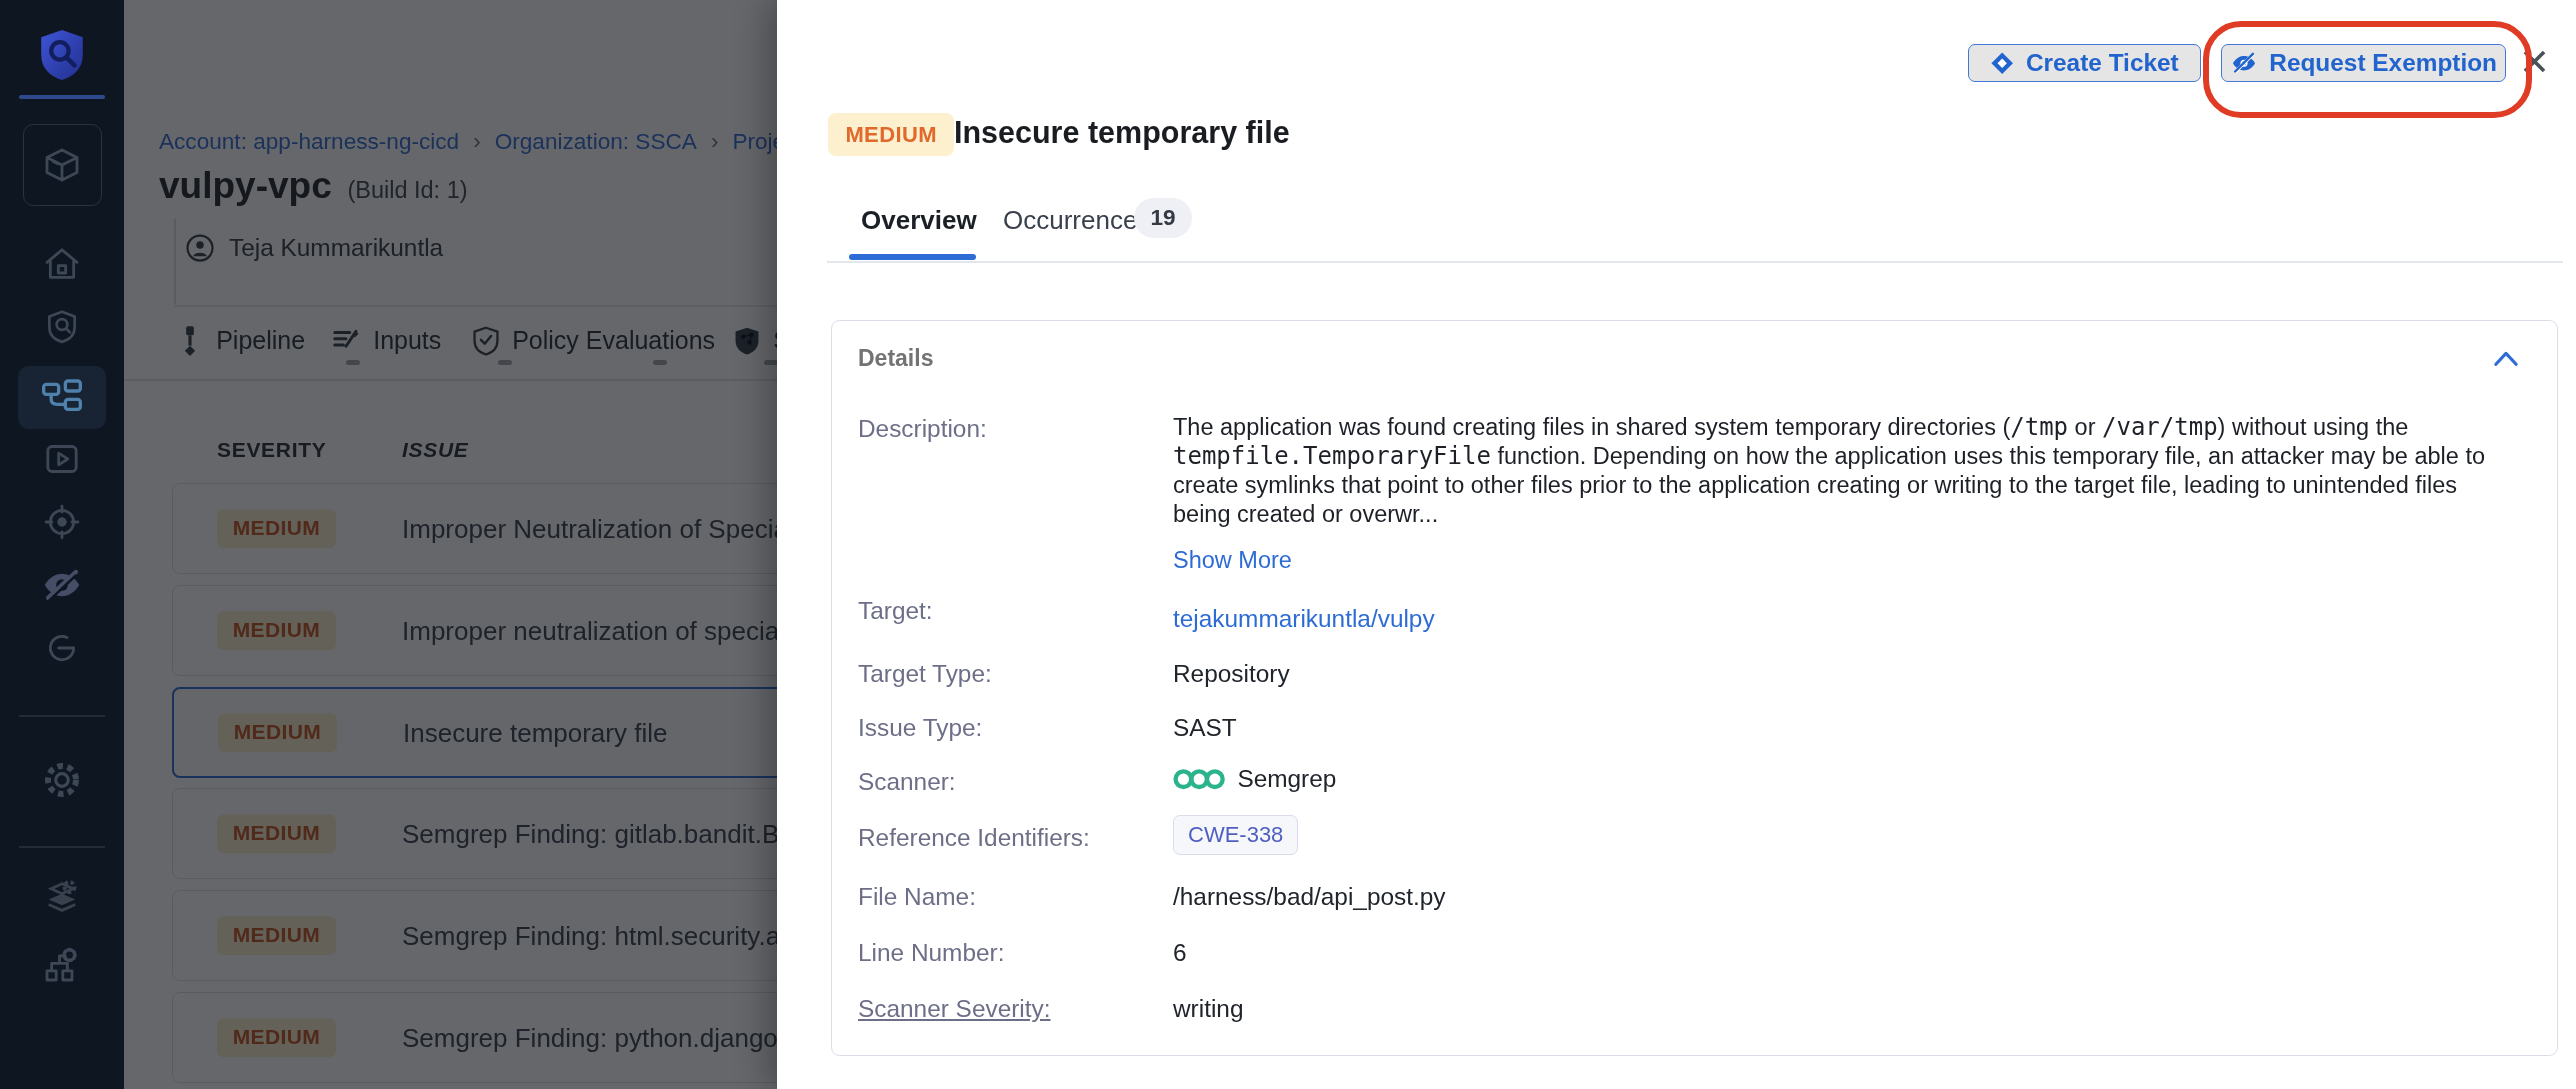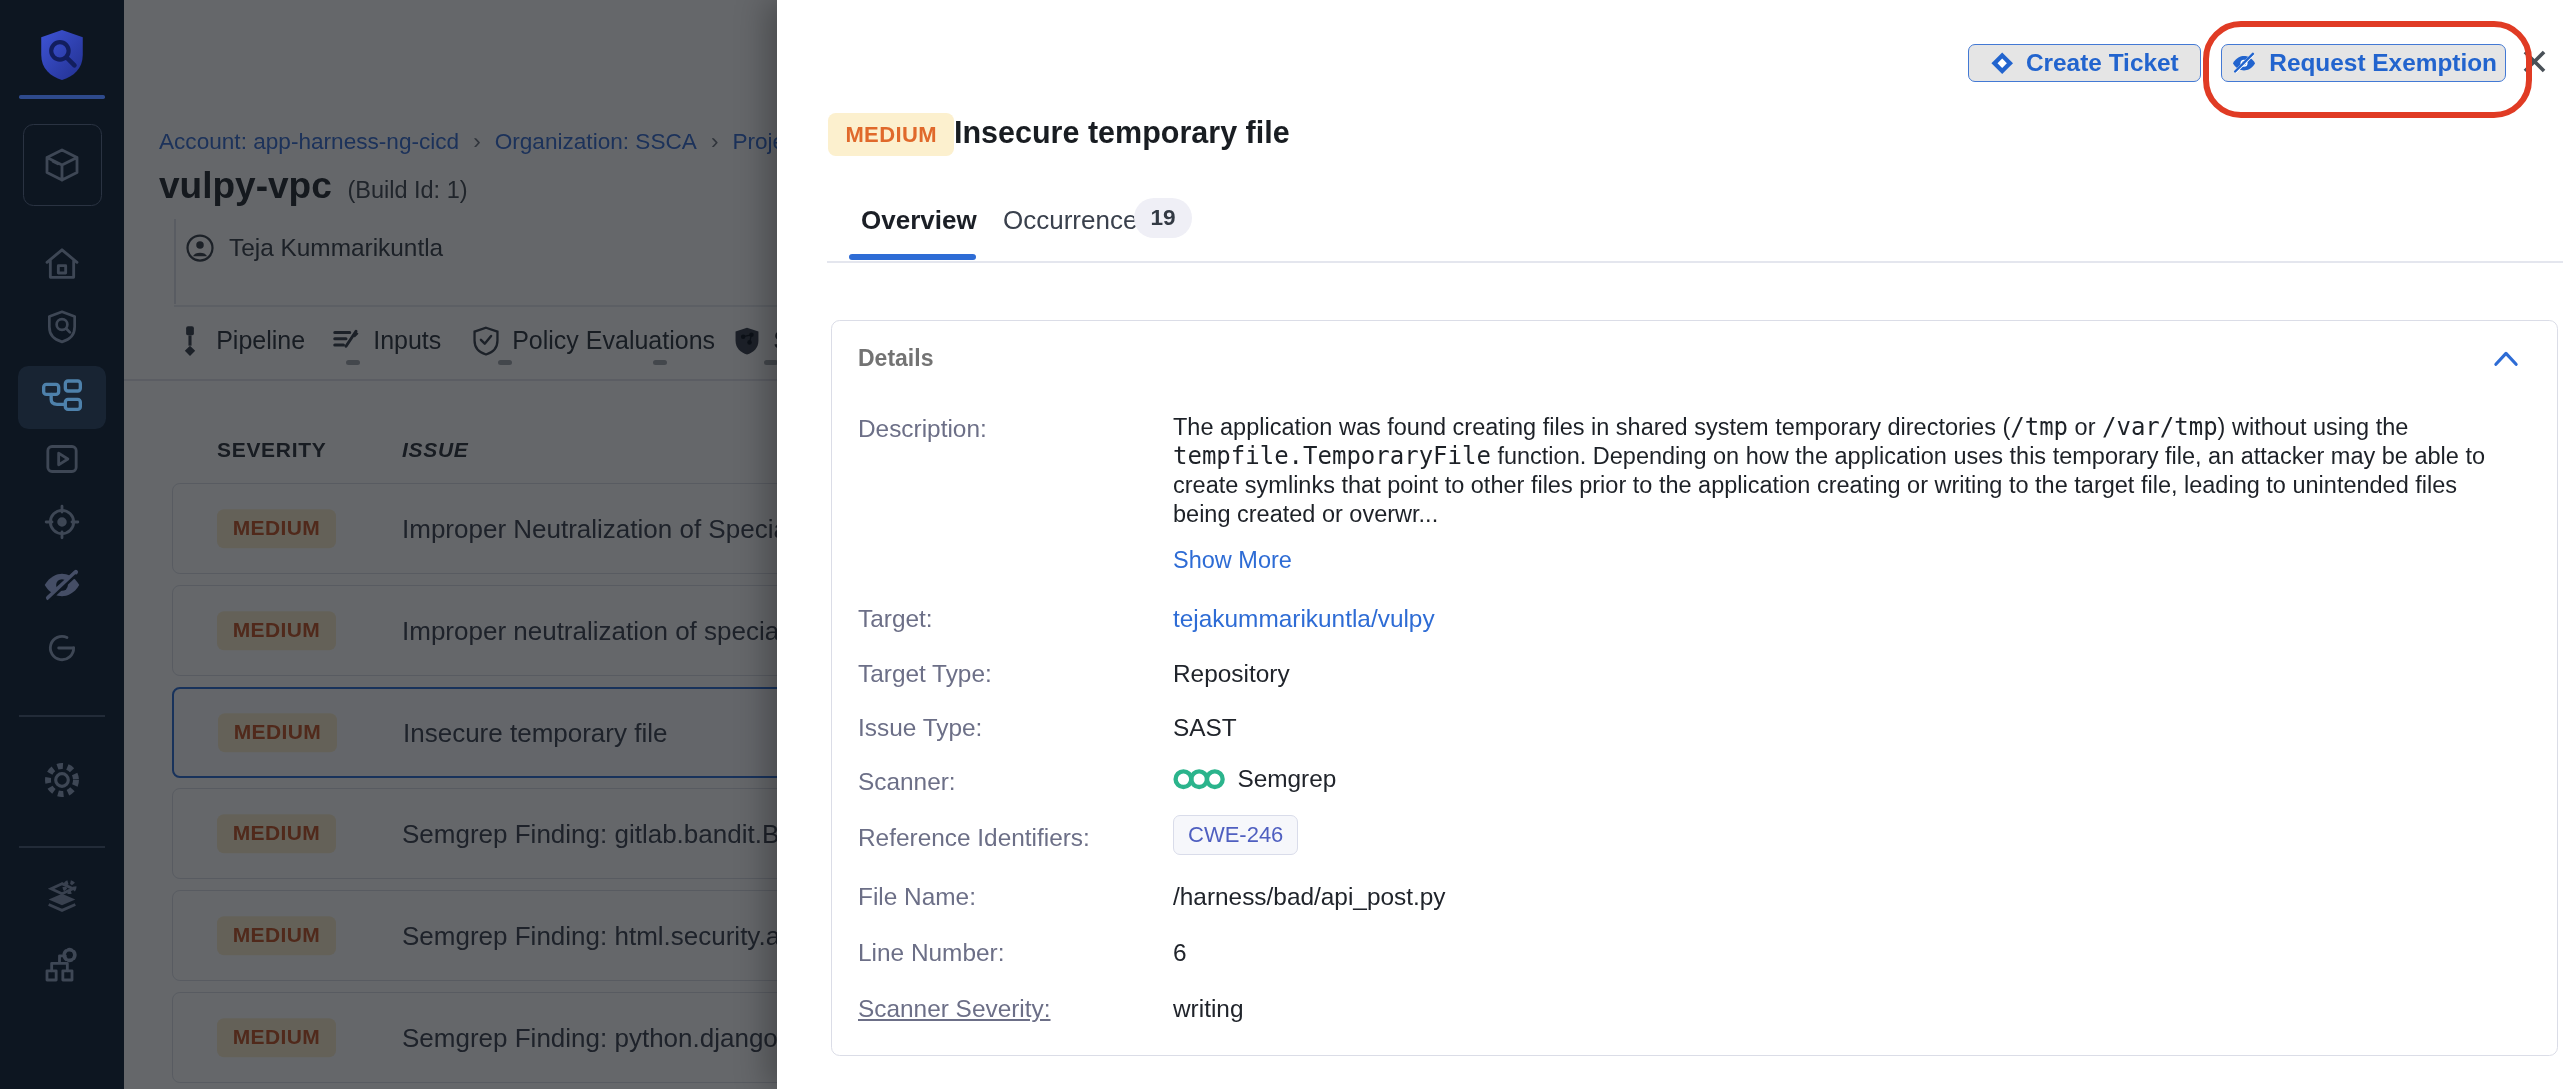--- a/index.html
+++ b/index.html
@@ -315,41 +315,41 @@
       <svg class="collapse-chevron" width="26" height="19" viewBox="0 0 18 12">
           <path d="M2 10 L9 2.5 L16 10" fill="none" stroke="#2E6CD5" stroke-width="2.2" stroke-linecap="round" stroke-linejoin="round"></path>
         </svg>
 
       <div class="dlabel" style="top:94px;">Description:</div>
       <div class="desc-block" style="white-space:normal;">
         <span>The application was found creating files in shared system temporary directories (</span><span class="code">/tmp</span><span> or </span><span class="code">/var/tmp</span><span>) without using the </span><span class="code">tempfile.TemporaryFile</span><span> function. Depending on how the application uses this temporary file, an attacker may be able to create symlinks that point to other files prior to the application creating or writing to the target file, leading to unintended files being created or overwr...</span>
       </div>
       <div class="show-more">Show More</div>
 
-      <div class="dlabel" style="top:284px;">Target:</div>
+      <div class="dlabel" style="top:276px;">Target:</div>
       <div class="dvalue link-val" style="top:284px;">tejakummarikuntla/vulpy</div>
 
       <div class="dlabel" style="top:339px;">Target Type:</div>
       <div class="dvalue" style="top:339px;">Repository</div>
 
       <div class="dlabel" style="top:393px;">Issue Type:</div>
       <div class="dvalue" style="top:393px;">SAST</div>
 
       <div class="dlabel" style="top:447px;">Scanner:</div>
       <div class="dvalue scanner-val" style="top:444px;">
         <svg width="54" height="24.4" viewBox="0 0 62 26">
             <circle cx="12" cy="13" r="9" fill="none" stroke="#2BB48C" stroke-width="5"></circle>
             <circle cx="30" cy="13" r="9" fill="none" stroke="#2BB48C" stroke-width="5"></circle>
             <circle cx="48" cy="13" r="9" fill="none" stroke="#2BB48C" stroke-width="5"></circle>
           </svg>
         <span>Semgrep</span>
       </div>
 
       <div class="dlabel" style="top:503px;">Reference Identifiers:</div>
-      <div class="dvalue" style="top:494px;"><span class="cwe-badge">CWE-246</span></div>
+      <div class="dvalue" style="top:494px;"><span class="cwe-badge">CWE-338</span></div>
 
       <div class="dlabel" style="top:562px;">File Name:</div>
       <div class="dvalue" style="top:562px;">/harness/bad/api_post.py</div>
 
       <div class="dlabel" style="top:618px;">Line Number:</div>
       <div class="dvalue" style="top:618px;">6</div>
 
       <div class="dlabel" style="top:674px;text-decoration:underline;">Scanner Severity:</div>
       <div class="dvalue" style="top:674px;">writing</div>
     </div>

